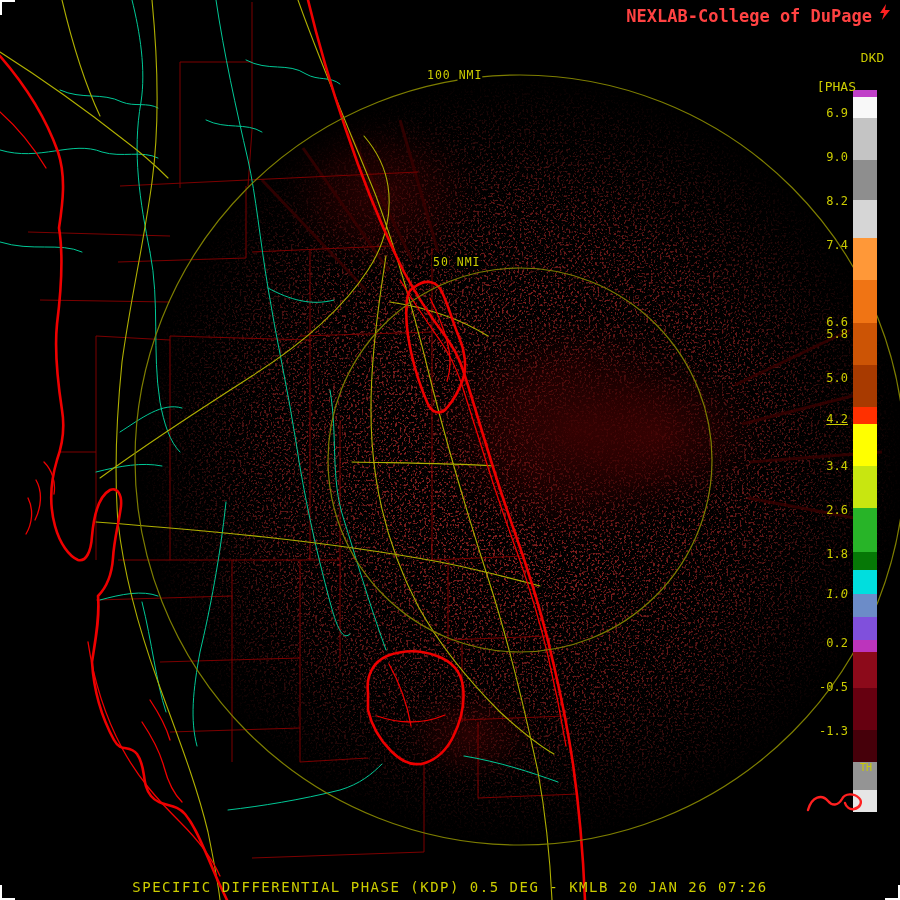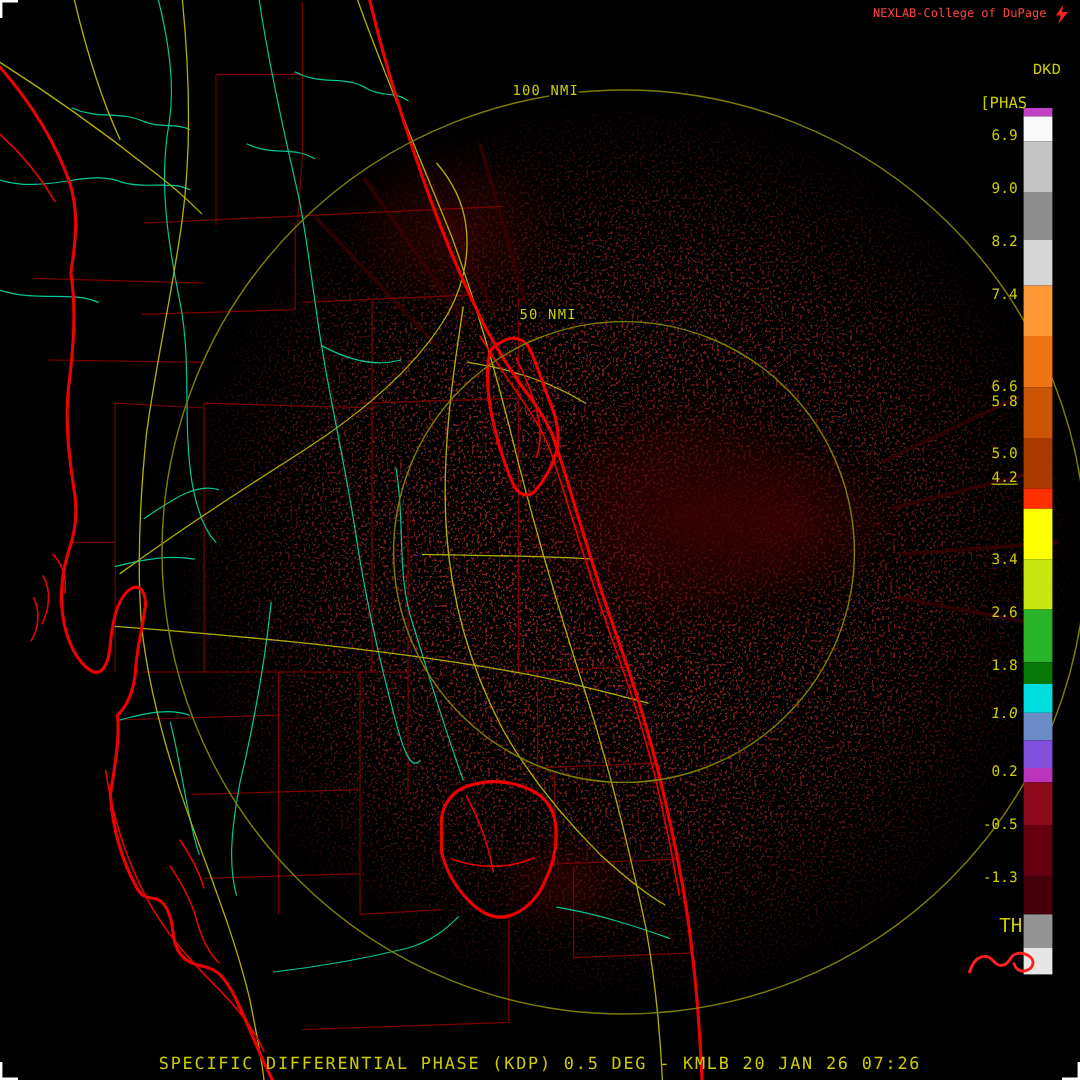--- a/index.html
+++ b/index.html
@@ -14,25 +14,25 @@
   .coast path{fill:none;stroke:var(--coastline);stroke-width:2.6;stroke-linejoin:round;stroke-linecap:round;}
   .coast path.thin{stroke-width:1.3;}
   .ring{fill:none;stroke:var(--range-ring);stroke-width:1.2;}
   .streak path{fill:none;stroke:#3a0000;stroke-width:3;opacity:.8;}
   .corner path{fill:none;stroke:var(--corner-marker);stroke-width:2;}
   .ringlabel{fill:var(--label-yellow);font:11.5px "DejaVu Sans Mono",monospace;letter-spacing:1px;
              paint-order:stroke;stroke:#000;stroke-width:4;}
 
   
   .overlay{position:absolute;inset:0;z-index:2;}
-  .hdr{position:absolute;top:6px;right:28px;color:var(--header-text);font-size:10px;white-space:nowrap;}
+  .hdr{position:absolute;top:6px;right:28px;color:var(--header-text);font-size:17px;white-space:nowrap;font-weight:bold;}
   .logo{position:absolute;top:4px;right:8px;}
   .pcode{position:absolute;top:51px;right:16px;color:var(--label-yellow);font-size:13px;font-family:Liberation Mono, monospace;}
   .punits{position:absolute;top:79px;right:44px;color:var(--label-yellow);font-size:13px;text-align:right;}
-  .thresh{position:absolute;top:762px;right:48px;color:var(--label-yellow);font-size:16px;margin-left:29px;}
+  .thresh{position:absolute;top:762px;right:28px;color:var(--label-yellow);font-size:10px;margin-left:29px;}
   .caption{position:absolute;bottom:5px;left:50%;transform:translateX(-50%);color:var(--label-yellow);
            font-size:14px;letter-spacing:1.5px;white-space:nowrap;}
   .squiggle-svg{position:absolute;top:786px;left:804px;z-index:3;}
 
   
   .cb-scale{position:absolute;left:853px;top:90px;width:24px;height:722px;display:flex;flex-direction:column;z-index:2;}
   .cbseg{width:100%;}
   .cbtick{position:absolute;left:798px;width:50px;text-align:right;color:var(--label-yellow);
           font:12px "DejaVu Sans Mono",monospace;z-index:2;}
 </style>
@@ -172,21 +172,21 @@
       <div class="cbseg" style="background: rgb(230, 230, 230); height: 22px;"></div>
     </div>
   <div>
       <span class="cbtick" style="top: 106px;">6.9</span>
       <span class="cbtick" style="top: 150.14px;">9.0</span>
       <span class="cbtick" style="top: 194.28px;">8.2</span>
       <span class="cbtick" style="top: 238.42px;">7.4</span>
       <span class="cbtick" style="top: 282.56px; margin-top: 32px;">6.6</span>
       <span class="cbtick" style="top: 326.7px;">5.8</span>
       <span class="cbtick" style="top: 370.84px;">5.0</span>
-      <span class="cbtick" style="top: 391px; text-decoration: underline;">4.2</span>
+      <span class="cbtick" style="top: 412px; text-decoration: underline;">4.2</span>
       <span class="cbtick" style="top: 459.12px;">3.4</span>
       <span class="cbtick" style="top: 503.26px;">2.6</span>
       <span class="cbtick" style="top: 547.4px;">1.8</span>
       <span class="cbtick" style="top: 587px; font-style: italic;">1.0</span>
       <span class="cbtick" style="top: 635.68px;">0.2</span>
       <span class="cbtick" style="top: 679.82px;">-0.5</span>
       <span class="cbtick" style="top: 723.96px;">-1.3</span>
     </div>
 
   <div class="overlay">

